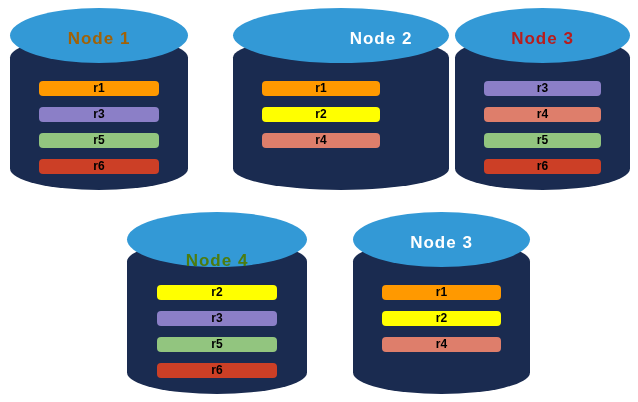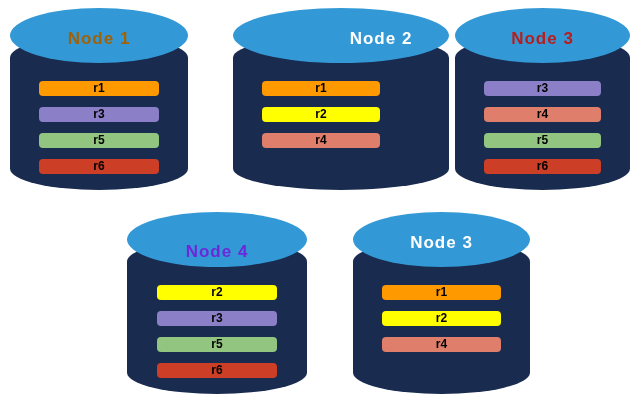--- a/index.html
+++ b/index.html
@@ -123,21 +123,21 @@
         <div class="replica" style="background: rgb(222, 126, 107);">r4</div>
         <div class="replica" style="background: rgb(146, 197, 127);">r5</div>
         <div class="replica" style="background: rgb(204, 63, 38);">r6</div>
       </div>
     </div>
     <div class="node" style="left: 127px; top: 212px; width: 180px; height: 182px;">
       <div class="cyl">
         <div class="cyl-body" style="background: rgb(26, 43, 80); top: 28px; height: 154px;"></div>
         <div class="cyl-top" style="background: rgb(51, 153, 214); top: 0px; height: 55px;"></div>
       </div>
-      <div class="node-label" style="color: #6d28d9; top: 30px;">Node 4</div>
+      <div class="node-label" style="color: #4d7c0f; top: 39px;">Node 4</div>
       <div class="replicas" style="left: 30px; right: 30px; width: 120px; top: 73px;">
         <div class="replica" style="background: rgb(255, 255, 0);">r2</div>
         <div class="replica" style="background: rgb(139, 127, 199);">r3</div>
         <div class="replica" style="background: rgb(146, 197, 127);">r5</div>
         <div class="replica" style="background: rgb(204, 63, 38);">r6</div>
       </div>
     </div>
     <div class="node" style="left: 353px; top: 212px; width: 177px; height: 182px;">
       <div class="cyl">
         <div class="cyl-body" style="background: rgb(26, 43, 80); top: 28px; height: 154px;"></div>

